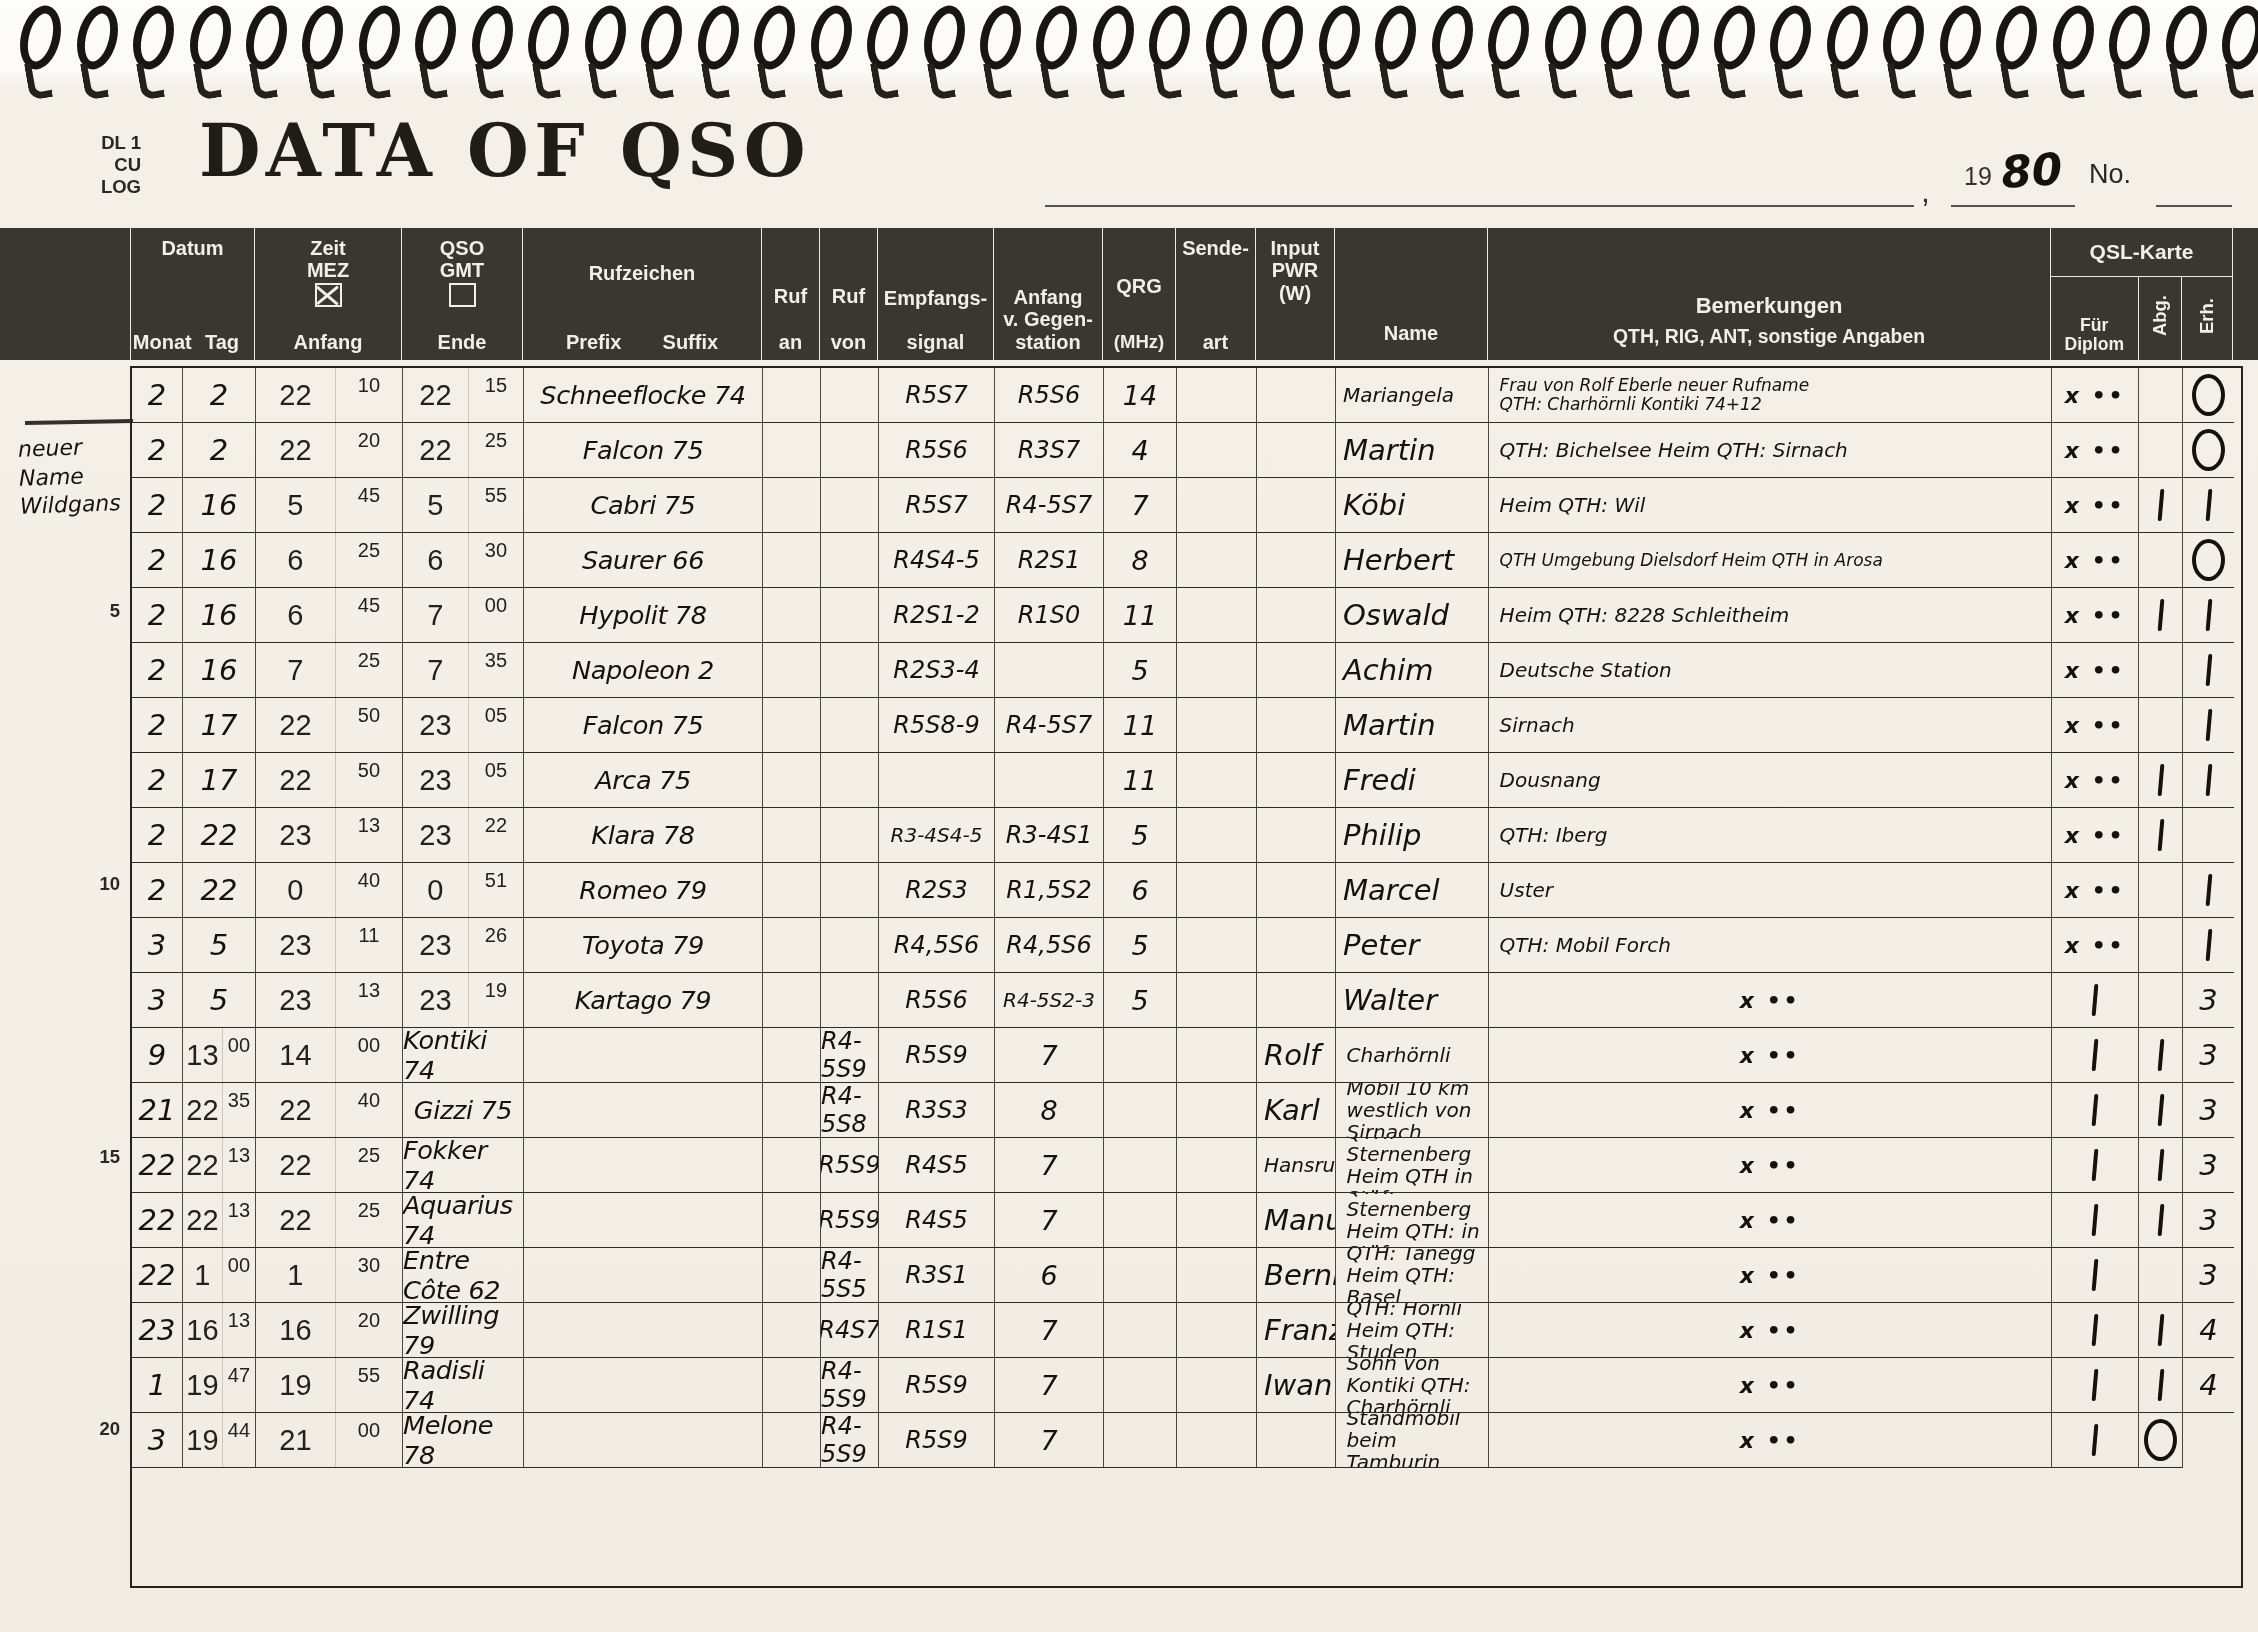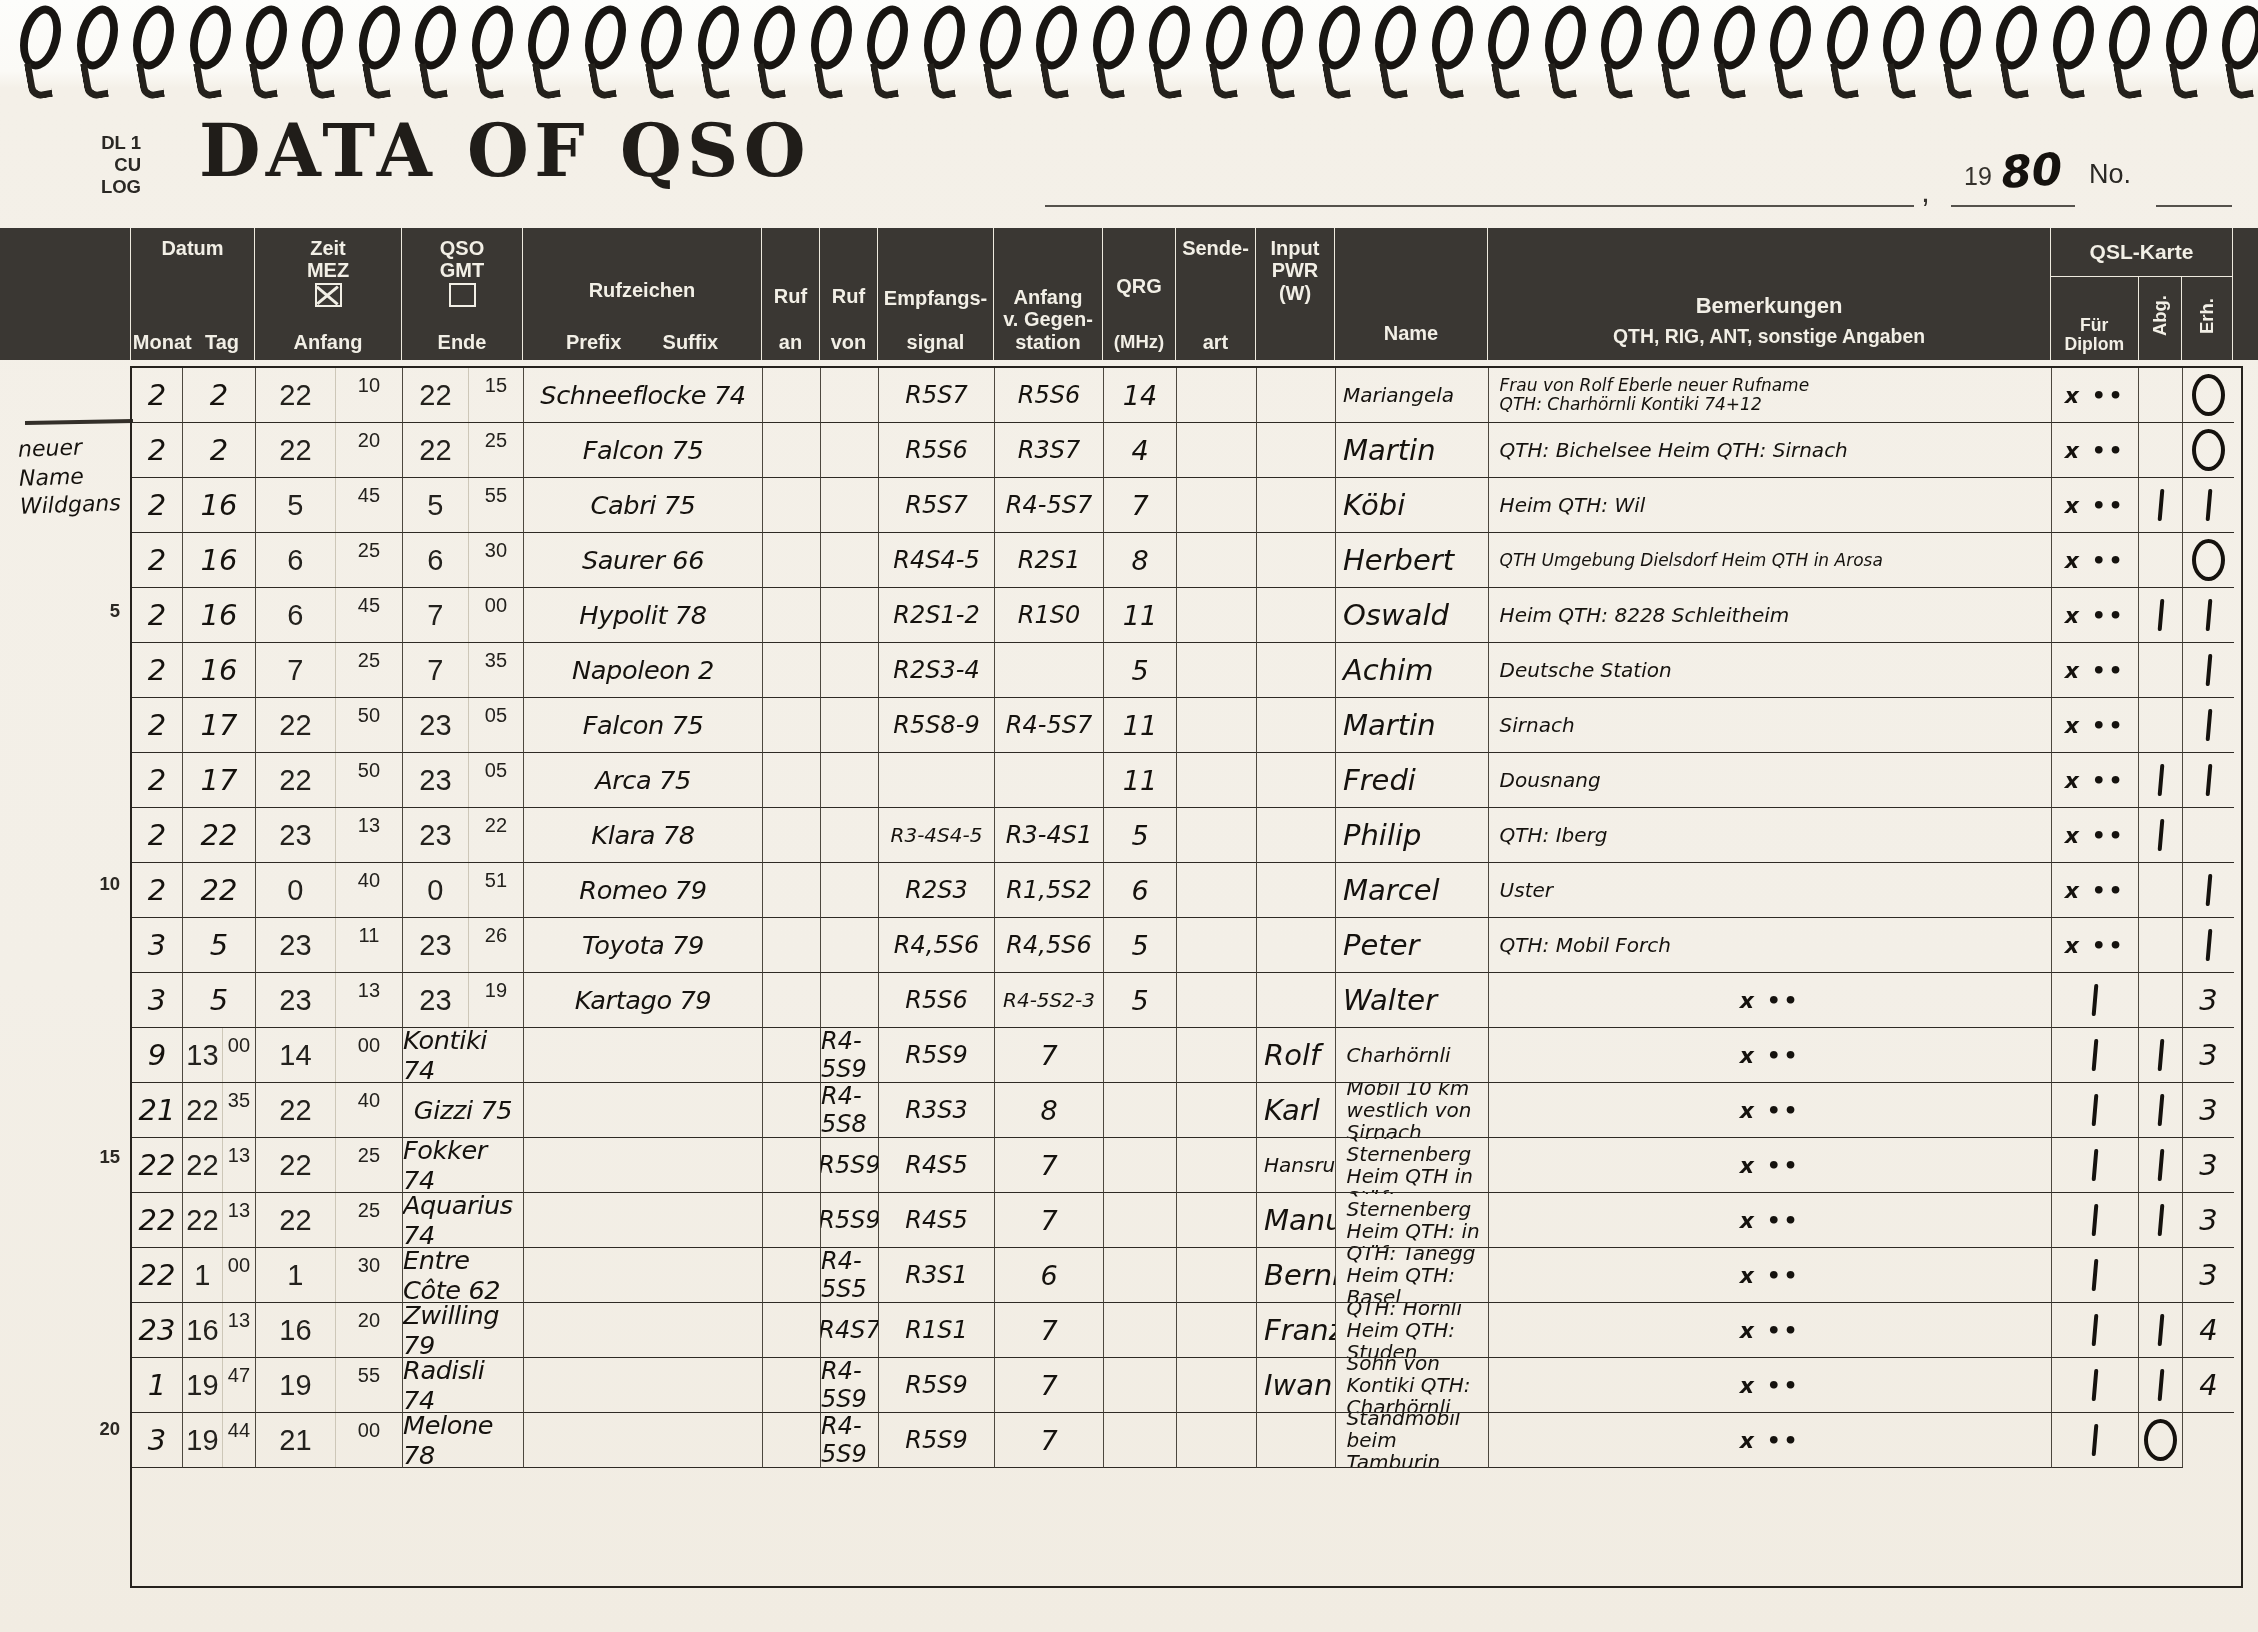--- a/index.html
+++ b/index.html
@@ -187,21 +187,21 @@
         <span class="sym sym-x"></span>
         <span class="bot">Anfang</span>
       </div>
       <div class="bcell" style="width:121px">
         <span>QSO</span>
         <span>GMT</span>
         <span class="sym"></span>
         <span class="bot">Ende</span>
       </div>
       <div class="bcell" style="width:239px;justify-content:center;">
-        <span style="margin-top:42px">Rufzeichen</span>
+        <span style="margin-top:25px">Rufzeichen</span>
         <div class="pfx">
           <span>Prefix</span>
           <span>Suffix</span>
         </div>
       </div>
       <div class="bcell" style="width:58px;justify-content:flex-end;">
         <span style="margin-bottom:23px">Ruf</span>
         <span>an</span>
       </div>
       <div class="bcell" style="width:58px;justify-content:flex-end;">

